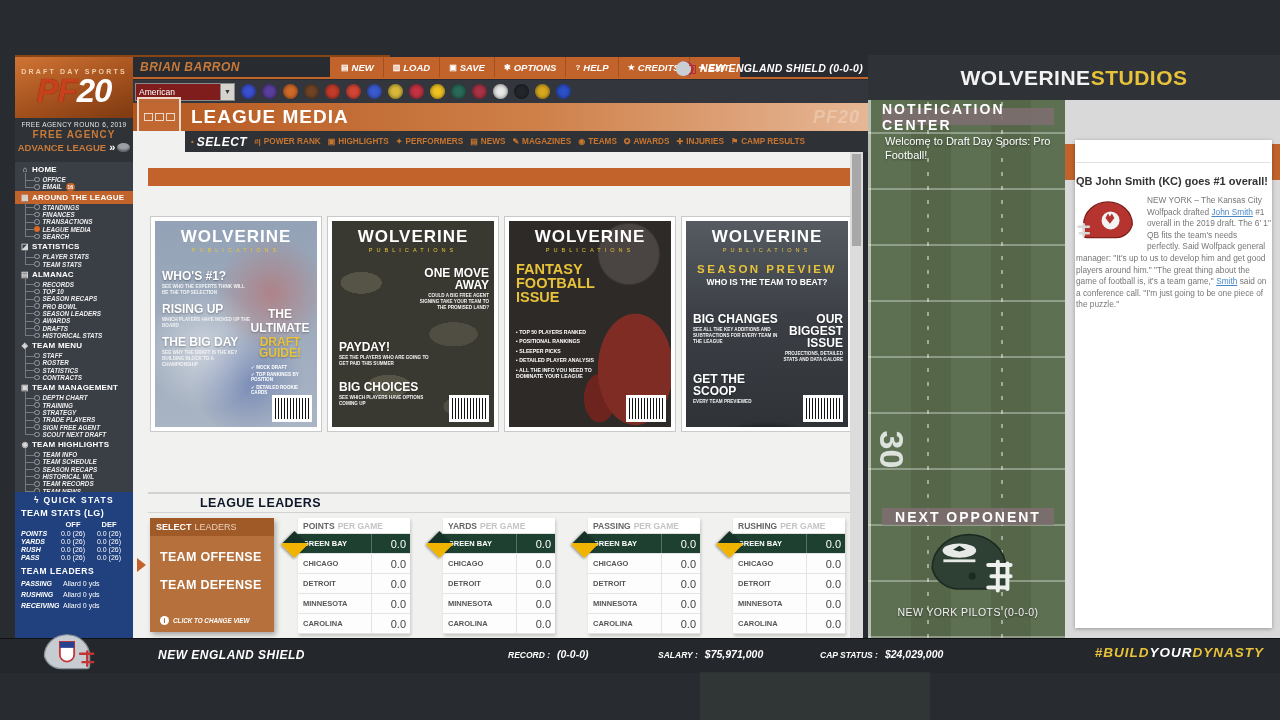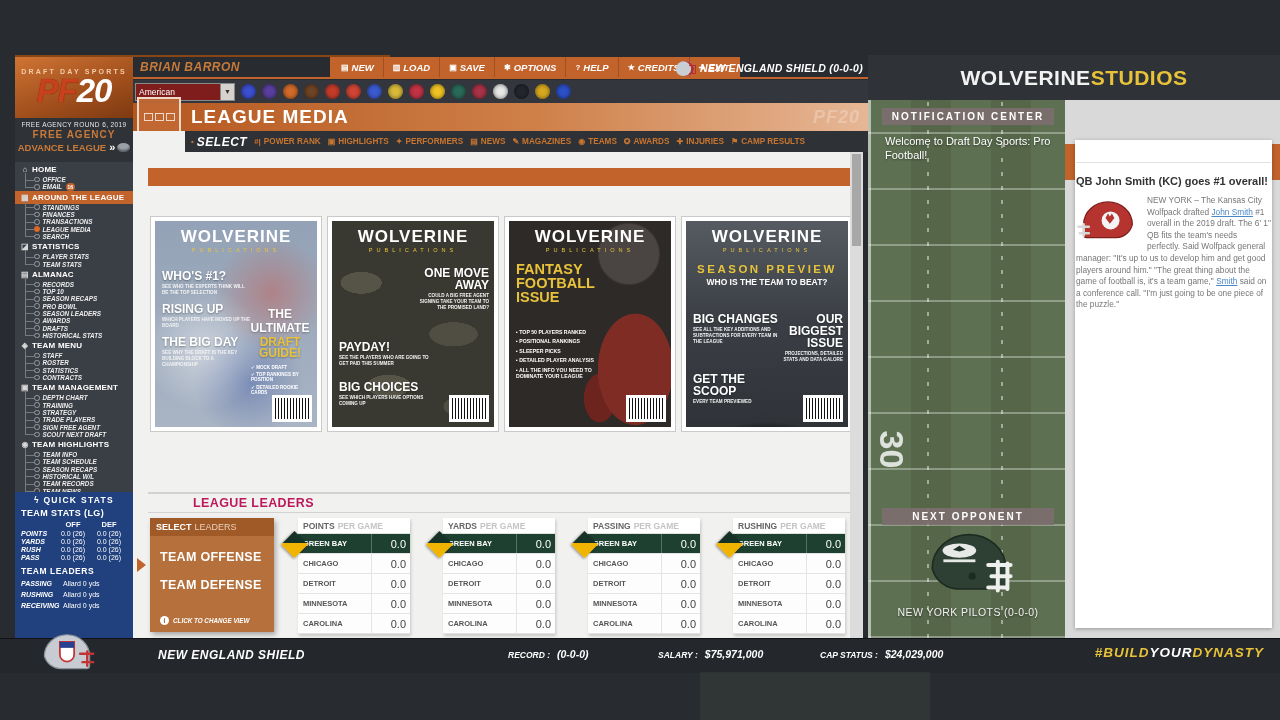--- a/index.html
+++ b/index.html
@@ -128,21 +128,21 @@
        linear-gradient(180deg,#565b62,#3c4046 45%,#2f3338);}
   .c4-season{position:absolute;top:42px;left:0;right:0;text-align:center;color:#e8c33a;font-size:11.5px;font-weight:bold;letter-spacing:2.5px;}
   .c4-beat{position:absolute;top:56px;left:0;right:0;text-align:center;color:#fff;font-size:8.5px;font-weight:bold;}
   .c4-changes{position:absolute;left:7px;top:92px;width:90px;}
   .c4-issue{position:absolute;right:5px;top:92px;width:64px;text-align:right;}
   .c4-issue .story-title{font-size:12px;}
   .c4-scoop{position:absolute;left:7px;top:152px;width:76px;}
 
   
   #leaders-rule{position:absolute;left:15px;top:340px;width:702px;border-top:2px solid #d2d2d2;}
-  #leaders-title{position:absolute;left:30px;top:344px;color:#be185d;font-weight:bold;font-size:12.5px;letter-spacing:.4px;padding-left:30px;}
+  #leaders-title{position:absolute;left:37px;top:344px;color:#0f172a;font-weight:bold;font-size:12.5px;letter-spacing:.4px;padding-left:30px;}
   #leaders-rule2{position:absolute;left:15px;top:360px;width:702px;border-top:1px solid #d2d2d2;}
   #select-box{position:absolute;left:17px;top:366px;width:124px;height:114px;background:#b5703c;box-shadow:2px 3px 5px rgba(0,0,0,.3);}
   .sb-header{height:18px;background:#a05a28;display:flex;align-items:center;padding-left:6px;font-size:9px;color:#fff;gap:3px;}
   .sb-strong{font-weight:bold;}.sb-light{color:#e9d2bd;}
   .sb-option{color:#fff;font-weight:bold;font-size:12.5px;padding-left:10px;margin-top:14px;letter-spacing:.3px;cursor:pointer;}
   .sb-note{position:absolute;bottom:7px;left:10px;display:flex;align-items:center;gap:4px;color:#fff;font-size:6.3px;font-style:italic;font-weight:bold;}
   .info-circle{width:9px;height:9px;border-radius:50%;background:#fff;color:#a05a28;font-size:6.5px;display:flex;align-items:center;justify-content:center;font-weight:bold;font-style:normal;}
   #select-arrow{position:absolute;left:4px;top:406px;width:0;height:0;border-top:7px solid transparent;border-bottom:7px solid transparent;border-left:9px solid #c2632c;}
   #ll-tables{position:absolute;left:165px;top:366px;display:flex;gap:33px;}
   .ll-table{position:relative;width:112px;background:#fff;box-shadow:1px 2px 3px rgba(0,0,0,.18);}
@@ -162,21 +162,21 @@
 
   
   #field-col{left:868px;top:100px;width:197px;height:538px;
     background:repeating-linear-gradient(0deg,rgba(255,255,255,.32) 0 2px,transparent 2px 56px),
                repeating-linear-gradient(90deg,#5d7052 0 40px,#556649 40px 80px);
     border-left:3px solid rgba(230,235,228,.65);box-sizing:border-box;}
   .hashcol{position:absolute;top:0;bottom:0;width:2px;
     background:repeating-linear-gradient(0deg,rgba(255,255,255,.45) 0 4px,transparent 4px 14px);}
   .yard-number{position:absolute;left:2px;top:330px;color:rgba(255,255,255,.8);font-size:34px;font-weight:bold;transform:rotate(90deg);}
   .panel-pill{position:absolute;left:11px;width:172px;height:17px;background:rgba(125,110,112,.9);
-    display:flex;align-items:center;justify-content:center;color:#fff;font-weight:bold;font-size:10px;letter-spacing:2px;}
+    display:flex;align-items:center;justify-content:center;color:#fff;font-weight:bold;font-size:14px;letter-spacing:2px;}
   #notif-pill{top:8px;}
   #notif-msg{position:absolute;left:14px;top:34px;width:176px;color:#fff;font-size:11px;line-height:1.3;text-shadow:0 1px 2px rgba(0,0,0,.45);}
   #opp-pill{top:408px;}
   #opp-helmet{position:absolute;left:50px;top:426px;width:96px;height:78px;}
   #opp-team{position:absolute;left:0;right:0;top:506px;text-align:center;color:#f2f2f2;font-size:10.5px;letter-spacing:.4px;text-shadow:0 1px 2px rgba(0,0,0,.5);}
 
   
   #news-panel{left:1065px;top:100px;width:215px;height:538px;background:#d9d9d9;}
   .news-header{height:36px;background:#c2632c;display:flex;align-items:center;padding-left:19px;color:#fff;font-weight:bold;font-size:20px;letter-spacing:1px;margin-top:44px;}
   .news-card{position:absolute;left:10px;top:40px;right:8px;bottom:10px;background:#fff;box-shadow:0 1px 4px rgba(0,0,0,.3);padding:8px 1px;box-sizing:border-box;}

